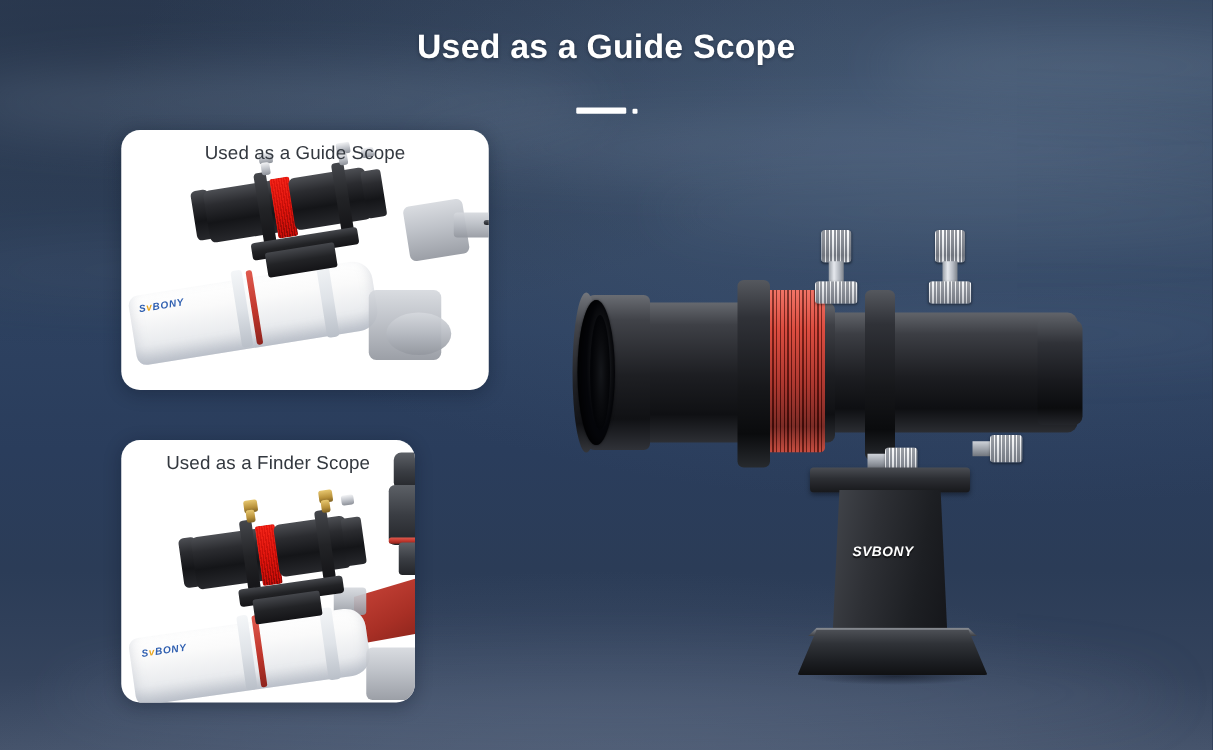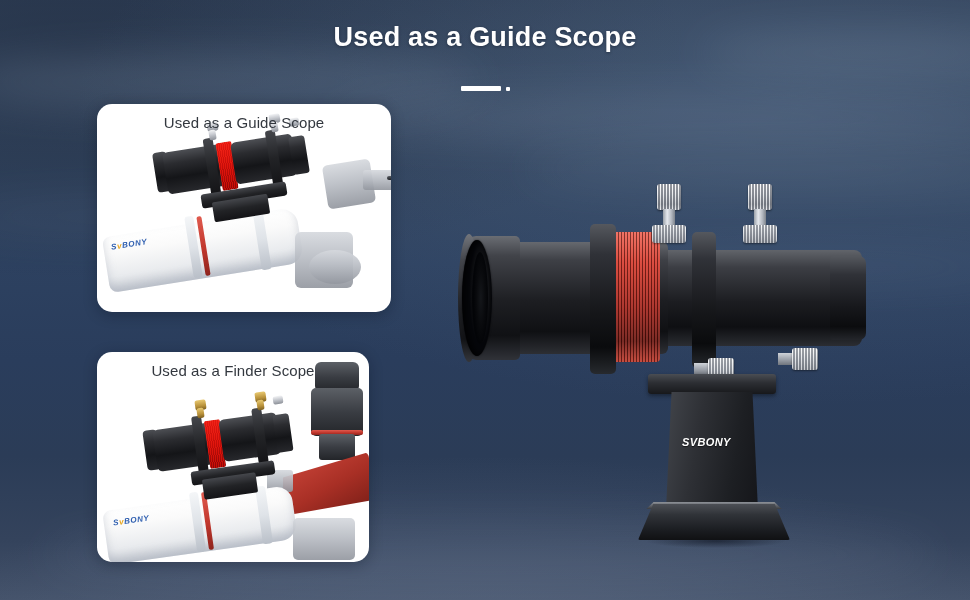--- a/index.html
+++ b/index.html
@@ -73,21 +73,21 @@
 
   
   .card {
     position:absolute;
     background:#ffffff;
     border-radius:15px;
     overflow:hidden;
     box-shadow:0 3px 14px rgba(8,14,26,.30);
   }
   .card-a { left:97px; top:104px; width:294px; height:208px; }
-  .card-b { left:97px; top:352px; width:272px; height:210px; }
+  .card-b { left:97px; top:352px; width:235px; height:210px; }
 
   .card-title {
     position:absolute; left:0; top:10px; width:100%;
     text-align:center;
     color:#33383f;
     font-size:15px;
     font-weight:normal;
     letter-spacing:.1px;
     z-index:6;
   }

